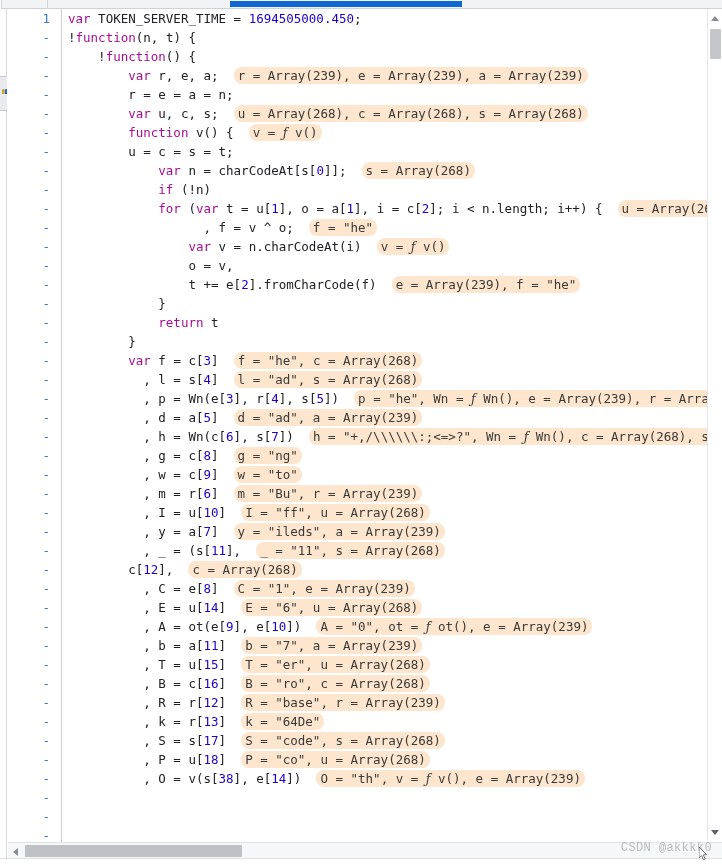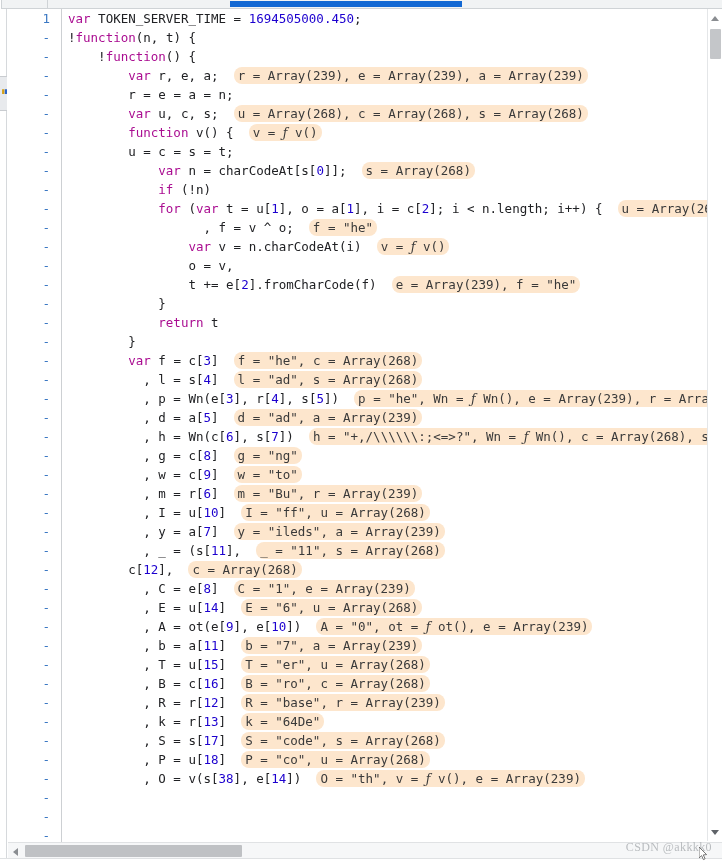--- a/index.html
+++ b/index.html
@@ -235,21 +235,21 @@
     background: #ffffff;
     border-top: 1px solid #dfe1e3;
     box-sizing: border-box;
   }
 
   
   .watermark {
     position: absolute;
     right: 10px;
     bottom: 12px;
-    font-family: Liberation Serif, serif;
+    font-family: Liberation Mono, monospace;
     font-size: 12px;
     color: #b9bcbf;
     letter-spacing: 0.4px;
     white-space: nowrap;
   }
   .cursor-ptr {
     position: absolute;
     right: 13px;
     bottom: 6px;
     width: 10px;

